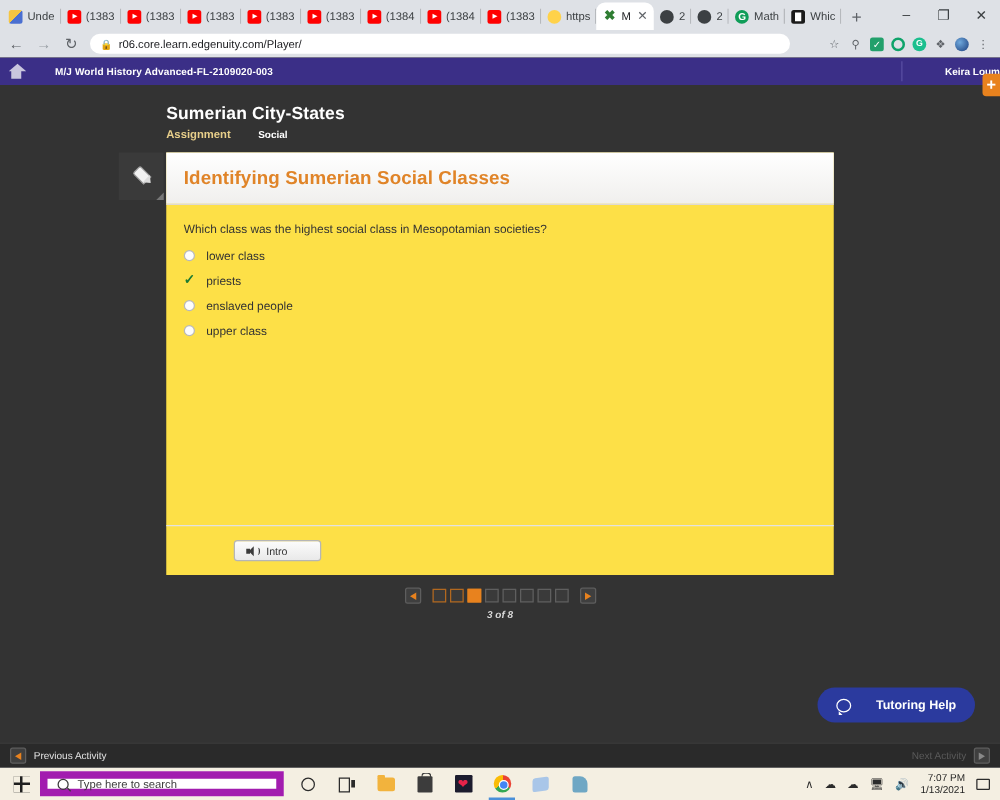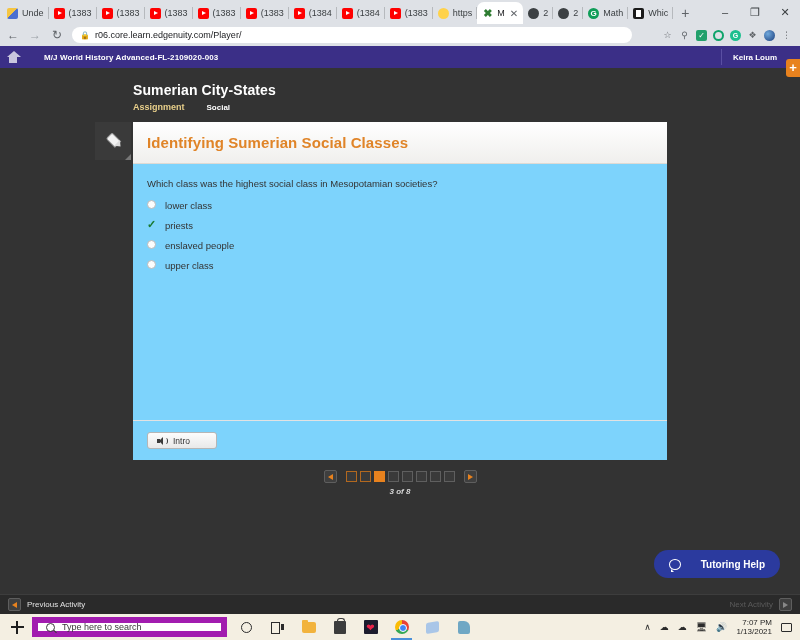--- a/index.html
+++ b/index.html
@@ -86,21 +86,21 @@
     content: ""; position: absolute; left: 1px; top: 1px;
     border-left: 7px solid transparent; border-right: 7px solid transparent;
     border-bottom: 6px solid #c9c6de;
   }
   .home-icon::after {
     content: ""; position: absolute; left: 3px; top: 6px;
     width: 8px; height: 7px; background: #c9c6de;
   }
   .course-title { color: #fff; font-size: 8px; font-weight: bold; letter-spacing: 0.1px; }
   .divider-v { position: absolute; right: 78px; top: 3px; width: 1px; height: 16px; background: #5a4fa3; }
-  .username { position: absolute; right: 23px; color: #fff; font-size: 8px; font-weight: bold; }
+  .username { position: absolute; right: 0; color: #fff; font-size: 8px; font-weight: bold; }
 
   .plusbtn {
     position: absolute; right: 0; top: 13px; width: 14px; height: 18px;
     background: #e8821e; border-radius: 3px 0 0 3px;
     color: #fff; font-size: 13px; line-height: 18px; text-align: center; font-weight: bold;
   }
 
   .pagebody { padding: 14px 0 0 133px; position: relative; }
   .lesson-title { color: #fff; font-size: 14px; font-weight: bold; letter-spacing: 0.1px; }
   .lesson-sub { margin-top: 4px; display: flex; gap: 22px; align-items: baseline; }
@@ -122,21 +122,21 @@
   .pencil::before {
     content: ""; position: absolute; left: 5px; top: 1px; width: 7px; height: 11px;
     background: #f2f2f2; border: 1px solid #9a9a9a; border-radius: 2px 2px 0 0;
   }
   .pencil::after {
     content: ""; position: absolute; left: 6px; top: 12px;
     border-left: 4px solid transparent; border-right: 4px solid transparent;
     border-top: 5px solid #dcdcdc;
   }
 
-  .card { background: #7dd3fc; width: 534px; height: 338px; position: relative; }
+  .card { background: #fde047; width: 534px; height: 338px; position: relative; }
   .card-header {
     height: 42px; background: linear-gradient(#ffffff, #f0efed);
     border-bottom: 1px solid #dedad4;
     display: flex; align-items: center; padding-left: 14px;
   }
   .card-header h2 { color: #e08428; font-size: 15px; font-weight: bold; letter-spacing: 0.1px; }
 
   .card-body { padding: 14px 14px 0 14px; }
   .question { font-size: 9.5px; color: #333; margin-bottom: 11px; }
   .opt { display: flex; align-items: flex-start; gap: 9px; height: 19px; margin-bottom: 1px; }
@@ -148,21 +148,21 @@
                line-height: 9px; font-weight: bold; }
   .opt-label { font-size: 9.5px; color: #333; }
 
   .card-footer { position: absolute; left: 0; bottom: 0; width: 100%; height: 40px;
                  border-top: 1px solid #e2e2e2; display: flex; align-items: center; padding-left: 14px; }
   .intro-btn {
     height: 17px; min-width: 70px; padding: 0 9px;
     background: linear-gradient(#fcfcfc, #e9e9e9);
     border: 1px solid #b6b6b6; border-radius: 3px;
     display: flex; align-items: center; gap: 6px;
-    font-size: 8.5px; color: #333;
+    font-size: 8.5px; color: #333; margin-left: 40px;
   }
   .speaker { width: 10px; height: 10px; position: relative; flex: 0 0 10px; }
   .speaker::before {
     content: ""; position: absolute; left: 0; top: 3px; width: 3px; height: 4px; background: #3b3b3b;
   }
   .speaker::after {
     content: ""; position: absolute; left: 2px; top: 1px;
     border-top: 4px solid transparent; border-bottom: 4px solid transparent;
     border-right: 4px solid #3b3b3b;
   }

